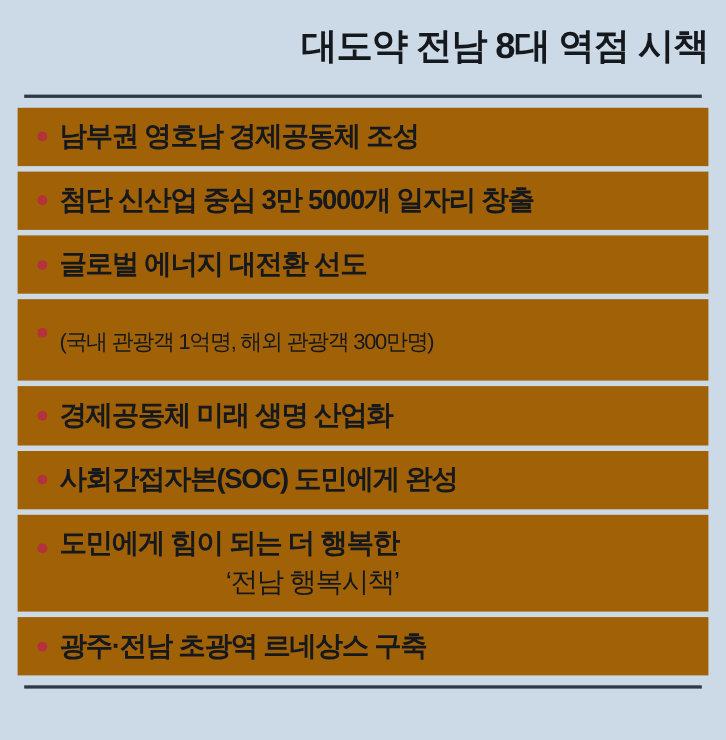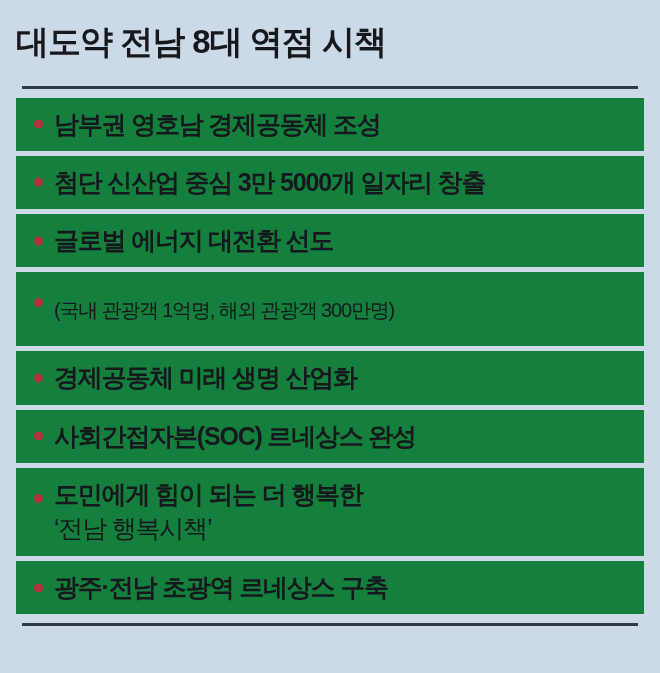--- a/index.html
+++ b/index.html
@@ -18,47 +18,48 @@
     position: relative;
     width: 660px;
     height: 673px;
     box-sizing: border-box;
     padding: 0 16px;
     background: #ccd9e6;
   }
   .title-block {
     padding-top: 22px;
     padding-bottom: 10px;
-    text-align: left;
+    text-align: right;
   }
   .title {
     font-size: 33px;
     font-weight: bold;
     letter-spacing: -1px;
     color: #15181c;
     line-height: 1.2;
     white-space: nowrap;
   }
   .title-rule {
     margin: 14px 6px 0 6px;
     height: 3px;
     background: #2f3a46;
   }
   .list {
     margin-top: 9px;
   }
   .item {
     position: relative;
-    background: #15803d;
+    background: #a16207;
     margin-bottom: 5px;
     padding: 11px 14px 11px 38px;
     box-sizing: border-box;
     display: flex;
     align-items: center;
     min-height: 52px;
+    text-align: right;
   }
   .item.tall {
     min-height: 74px;
     align-items: center;
   }
   .bullet {
     position: absolute;
     left: 18px;
     top: 50%;
     transform: translateY(-50%);
@@ -137,21 +138,21 @@
       </span>
     </div>
 
     <div class="item">
       <span class="bullet"></span>
       <span class="item-text">경제공동체 미래 생명 산업화</span>
     </div>
 
     <div class="item">
       <span class="bullet"></span>
-      <span class="item-text">사회간접자본(SOC) 르네상스 완성</span>
+      <span class="item-text">사회간접자본(SOC) 도민에게 완성</span>
     </div>
 
     <div class="item tall">
       <span class="bullet"></span>
       <span>
         <span class="item-text">도민에게 힘이 되는 더 행복한</span>
         <span class="item-line2">‘전남 행복시책’</span>
       </span>
     </div>
 

